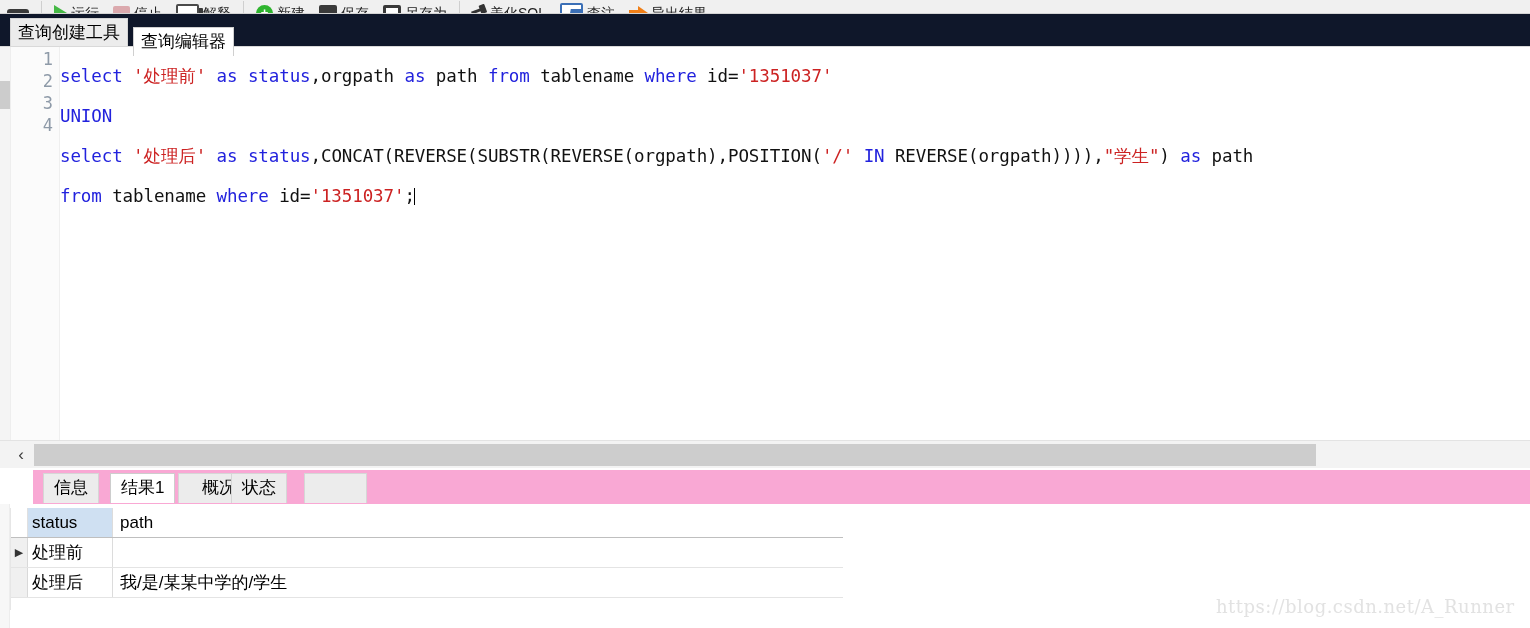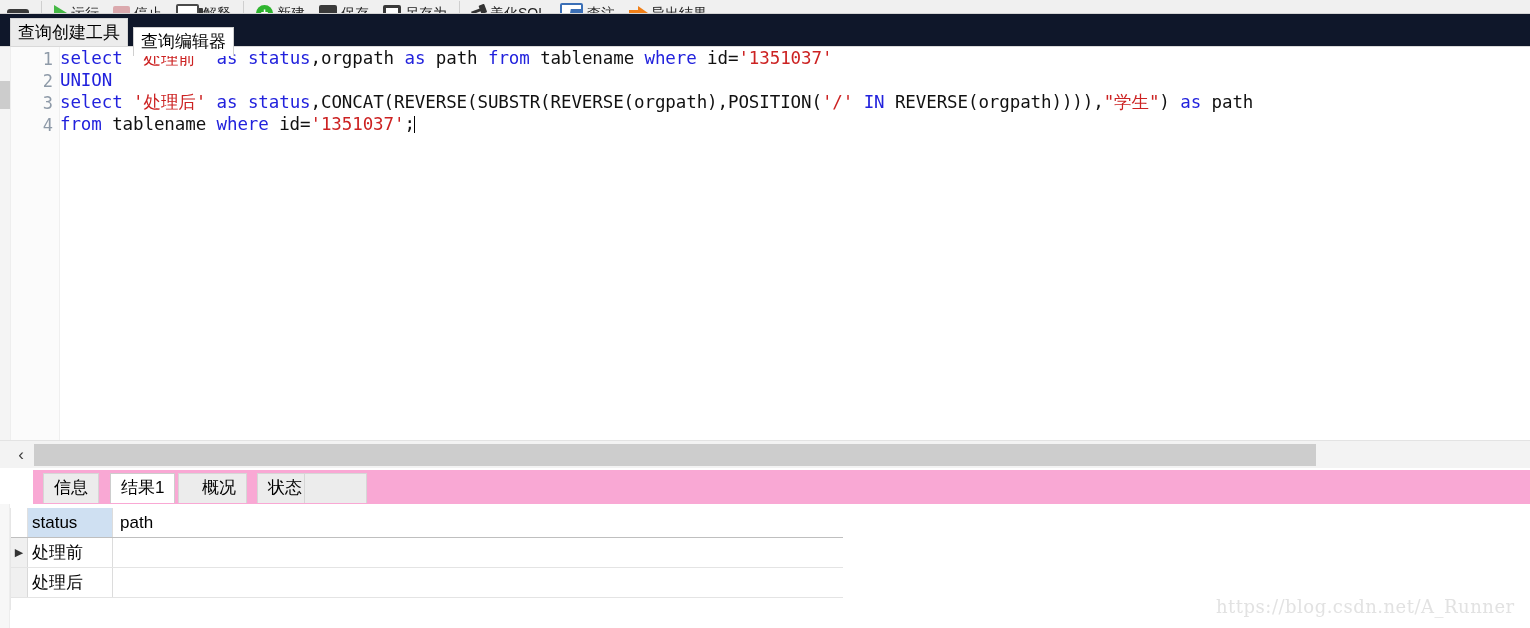--- a/index.html
+++ b/index.html
@@ -246,21 +246,21 @@
     position: absolute;
     left: 60px; top: 0;
     width: 1470px; height: 393px;
     font-family: "DejaVu Sans Mono", monospace;
     font-size: 17.5px;
     line-height: 22px;
     white-space: pre;
     color: #111111;
     letter-spacing: -0.1px;
   }
-  .code .ln { display: block; height: 22px; }
+  .code .ln { display: block; height: 22px; margin-top: 18px; }
   .kw  { color: #2222dd; }
   .str { color: #cc2222; }
   .pl  { color: #111111; }
   .caret {
     display: inline-block;
     width: 1px;
     height: 17px;
     background: #000;
     vertical-align: -3px;
     margin-left: -1px;
@@ -315,21 +315,21 @@
     line-height: 28px;
     padding: 0 10px;
     border: 1px solid #cfcfcf;
     border-bottom: none;
   }
   .rtab.inactive { background: #ececec; border-color: #d6d6d6; }
   .rtab.active   { background: #ffffff; border-color: #cdcdcd; z-index: 3; }
   #rtab-info   { left: 10px; }
   #rtab-result { left: 77px; }
   #rtab-profile{ left: 145px; padding-left: 23px; }
-  #rtab-status { left: 224px; }
+  #rtab-status { left: 198px; }
   .rtab-filler {
     position: absolute;
     left: 271px; top: 3px;
     width: 63px; height: 30px;
     background: #ececec;
     border: 1px solid #d6d6d6;
     border-bottom: none;
     box-sizing: border-box;
   }
 
@@ -511,17 +511,18 @@
     <div class="cell-status hdr">status</div>
     <div class="cell-path">path</div>
   </div>
   <div class="grid-row">
     <div class="cell-indicator">▶</div>
     <div class="cell-status">处理前</div>
   </div>
   <div class="grid-row">
     <div class="cell-indicator"></div>
     <div class="cell-status">处理后</div>
+    <div class="cell-path">我/是/某某中学的/学生</div>
   </div>
 </div>
 <div class="grid-bottom"></div>
 
 <div class="watermark">https://blog.csdn.net/A_Runner</div>
 
 </body></html>

